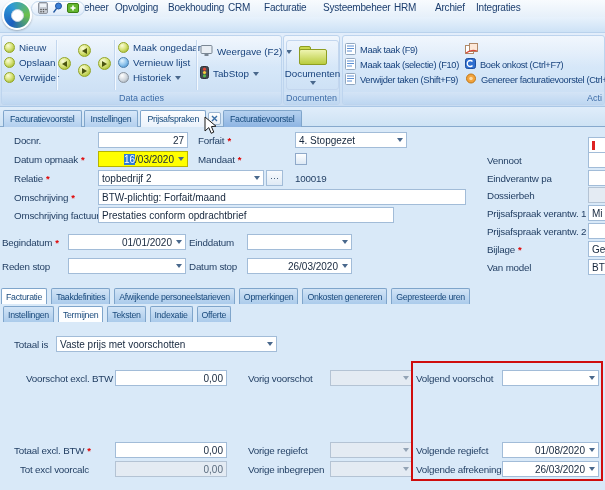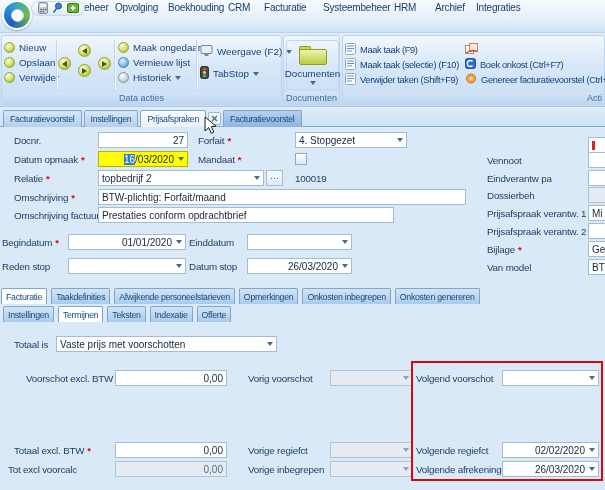--- a/index.html
+++ b/index.html
@@ -320,22 +320,22 @@
 <span class="lbl" style="left:487px;top:262px"><span>Van model</span></span>
 <div class="field" style="left:588px;top:259px;width:40px">
     <span class="val">BT</span>
   </div>
 
 <div class="stabs" style="left:1px;top:288px">
   <div class="stab active">Facturatie</div>
   <div class="stab">Taakdefinities</div>
   <div class="stab">Afwijkende personeelstarieven</div>
   <div class="stab">Opmerkingen</div>
-  <div class="stab">Onkosten inbegrepen</div>
   <div class="stab">Onkosten genereren</div>
+  <div class="stab">Gepresteerde uren</div>
 </div>
 <div class="stabs" style="left:3px;top:306px">
   <div class="stab">Instellingen</div>
   <div class="stab active">Termijnen</div>
   <div class="stab">Teksten</div>
   <div class="stab">Indexatie</div>
   <div class="stab">Offerte</div>
 </div>
 
 <span class="lbl" style="left:14px;top:339px"><span>Totaal is</span></span>
@@ -360,25 +360,25 @@
 <span class="lbl" style="left:14px;top:445px"><span>Totaal excl. BTW</span><span class="ast">*</span></span>
 <div class="field" style="left:115px;top:442px;width:112px">
     <span class="val end">0,00</span>
   </div>
 <span class="lbl" style="left:248px;top:445px"><span>Vorige regiefct</span></span>
 <div class="field dis" style="left:330px;top:442px;width:83px">
     <span class="da gray end"></span>
   </div>
 <span class="lbl" style="left:416px;top:445px"><span>Volgende regiefct</span></span>
 <div class="field" style="left:502px;top:442px;width:97px">
-    <span class="val end">02/02/2020</span>
-    <span class="da" style="margin-left:4px"></span>
-  </div>
-
-<span class="lbl" style="left:8px;top:464px"><span>Tot excl voorcalc</span></span>
+    <span class="val end">01/08/2020</span>
+    <span class="da" style="margin-left:4px"></span>
+  </div>
+
+<span class="lbl" style="left:20px;top:464px"><span>Tot excl voorcalc</span></span>
 <div class="field dis" style="left:115px;top:461px;width:112px">
     <span class="val end">0,00</span>
   </div>
 <span class="lbl" style="left:248px;top:464px"><span>Vorige inbegrepen</span></span>
 <div class="field dis" style="left:330px;top:461px;width:83px">
     <span class="da gray end"></span>
   </div>
 <span class="lbl" style="left:416px;top:464px"><span>Volgende afrekening</span></span>
 <div class="field" style="left:502px;top:461px;width:97px">
     <span class="val end">26/03/2020</span>

